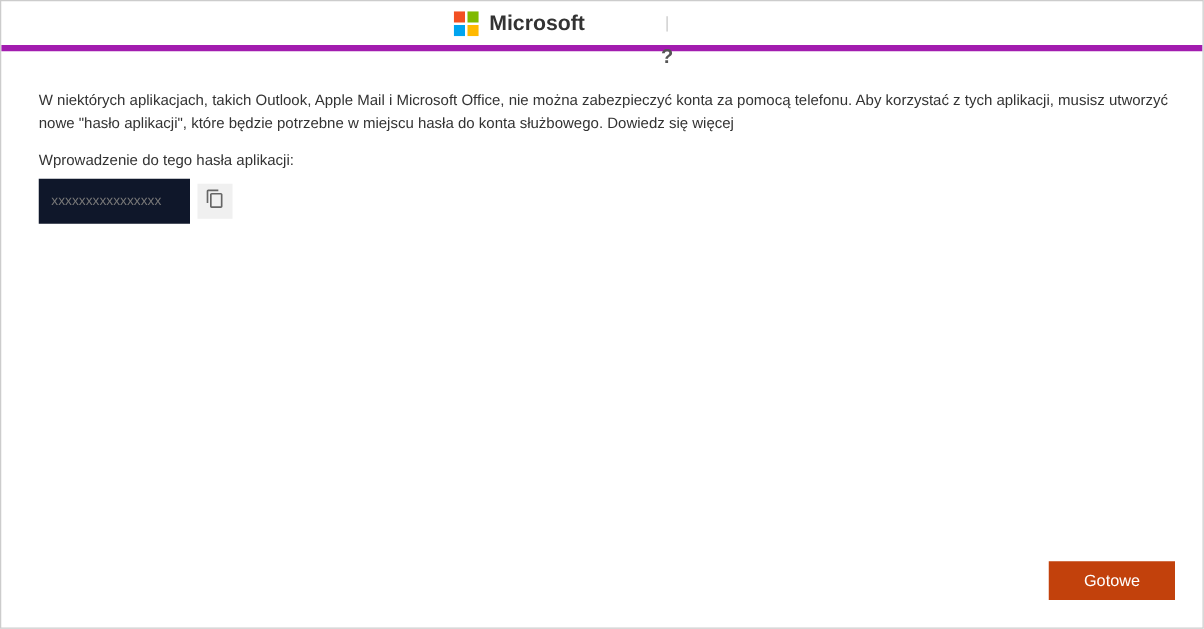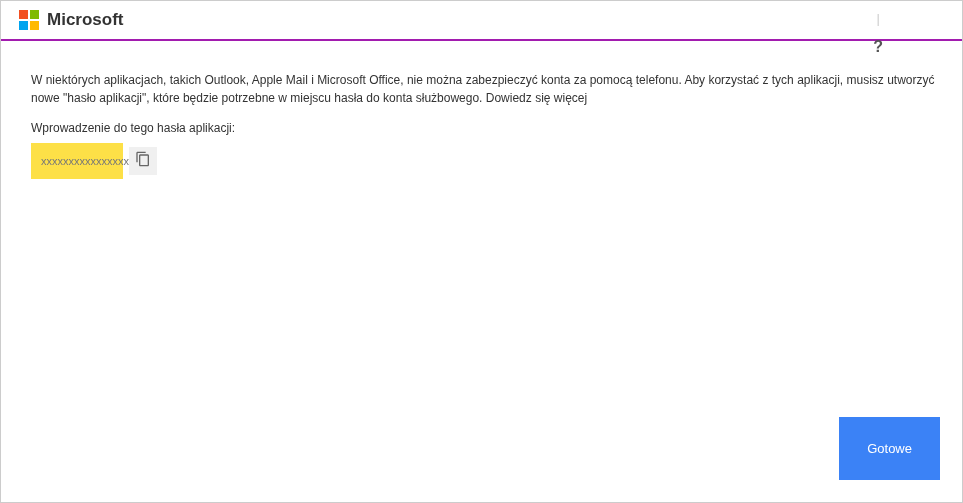--- a/index.html
+++ b/index.html
@@ -12,23 +12,23 @@
       background: #fff;
       width: 963px;
       height: 503px;
       border: 1px solid #ccc;
       position: relative;
       overflow: hidden;
     }
     .header {
       display: flex;
       align-items: center;
-      justify-content: space-between;
+      justify-content: center;
       padding: 8px 18px;
-      border-bottom: 2px solid #a21caf;
+      border-bottom: 5px solid #a21caf;
       height: 40px;
     }
     .header-left {
       display: flex;
       align-items: center;
       gap: 8px;
     }
     .ms-logo {
       width: 20px;
       height: 20px;
@@ -89,25 +89,25 @@
       font-size: 12px;
       color: #333;
       margin-bottom: 8px;
     }
     .password-row {
       display: flex;
       align-items: center;
       gap: 6px;
     }
     .password-box {
-      background: #fde047;
+      background: #0f172a;
       padding: 18px 10px;
       font-size: 11px;
       color: #777;
-      width: 92px;
+      width: 121px;
       height: 28px;
       display: flex;
       align-items: center;
     }
     .copy-btn {
       width: 28px;
       height: 28px;
       background: #f0f0f0;
       display: flex;
       align-items: center;
@@ -118,24 +118,24 @@
       width: 16px;
       height: 16px;
       fill: #666;
     }
     .footer {
       position: absolute;
       bottom: 22px;
       right: 22px;
     }
     .done-btn {
-      background: #3b82f6;
+      background: #c2410c;
       color: #fff;
       border: none;
-      padding: 24px 28px;
+      padding: 8px 28px;
       font-size: 13px;
       cursor: pointer;
     }
   </style>
 </head>
 <body>
 
 <div class="header">
   <div class="header-left">
     <span class="ms-logo">

